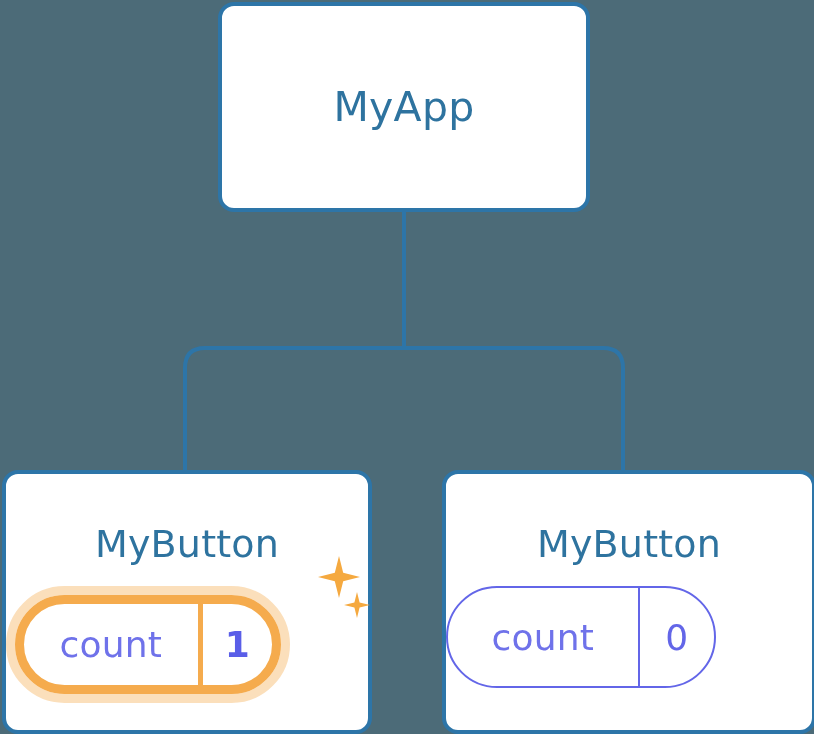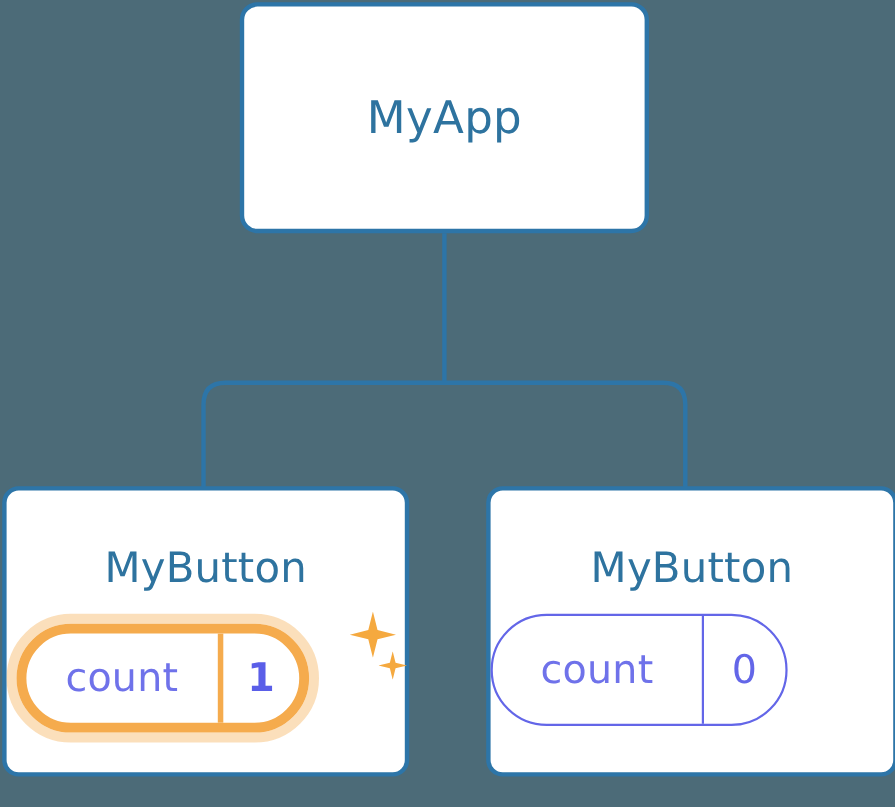--- a/index.html
+++ b/index.html
@@ -45,25 +45,24 @@
     justify-content: center;
   }
   .node-title {
     color: #2e739f;
     font-size: 41px;
     font-weight: 400;
     letter-spacing: 0.3px;
     white-space: nowrap;
   }
   .node-child {
-    top: 442px;
+    top: 470px;
     height: 264px;
     border-bottom-left-radius: 16px;
     border-bottom-right-radius: 16px;
-    border-radius: 15px;
   }
   .node-child-left {
     left: 2px;
     width: 370px;
   }
   .node-child-right {
     left: 442px;
     width: 374px;
   }
   .child-title {

